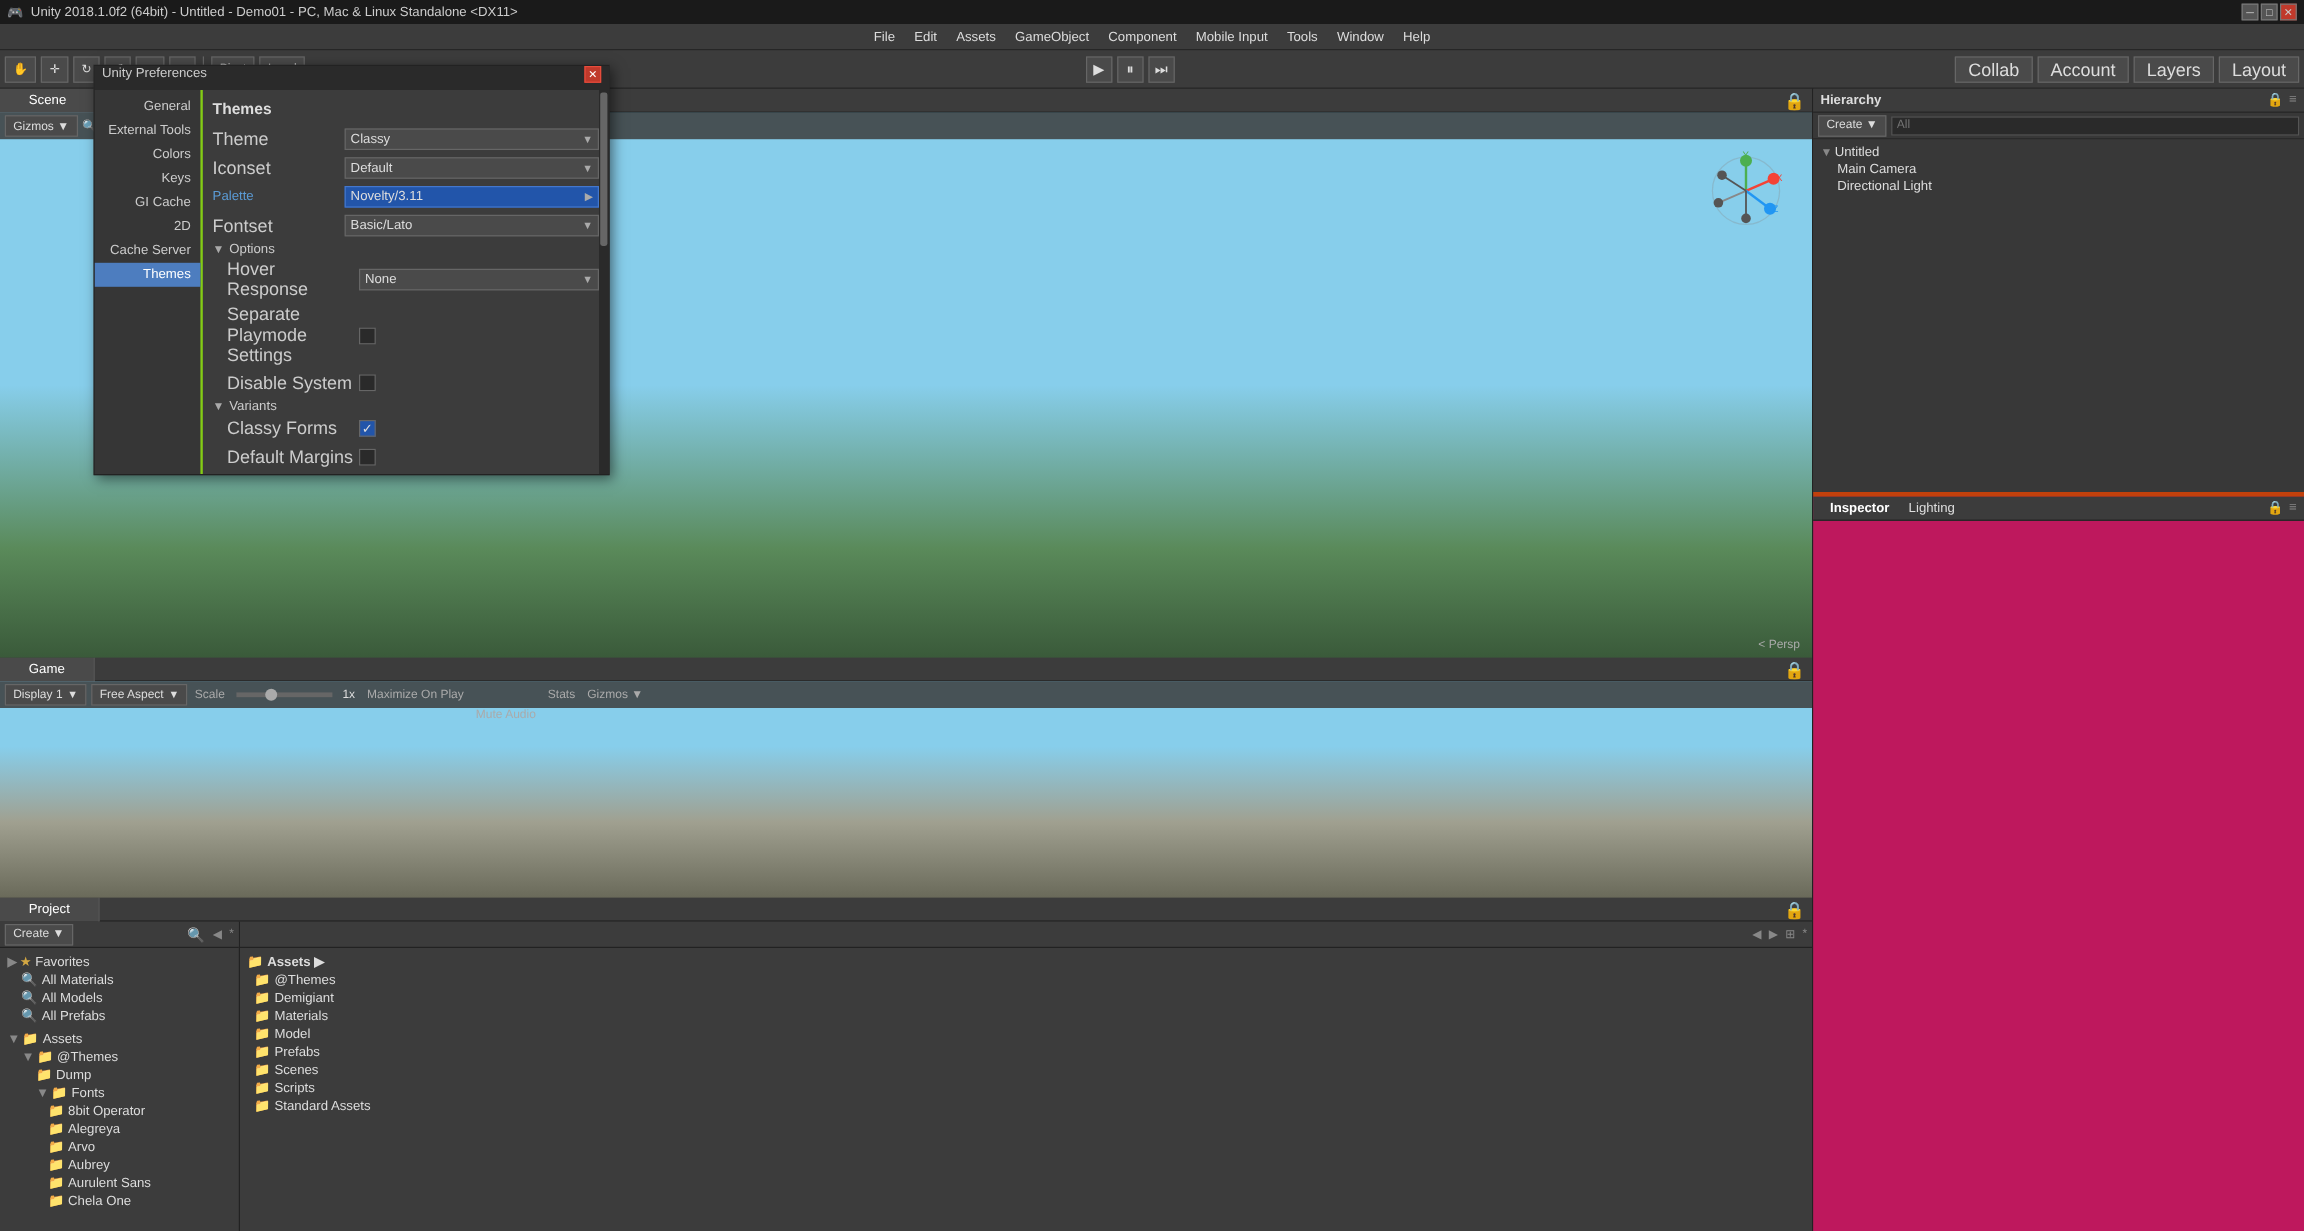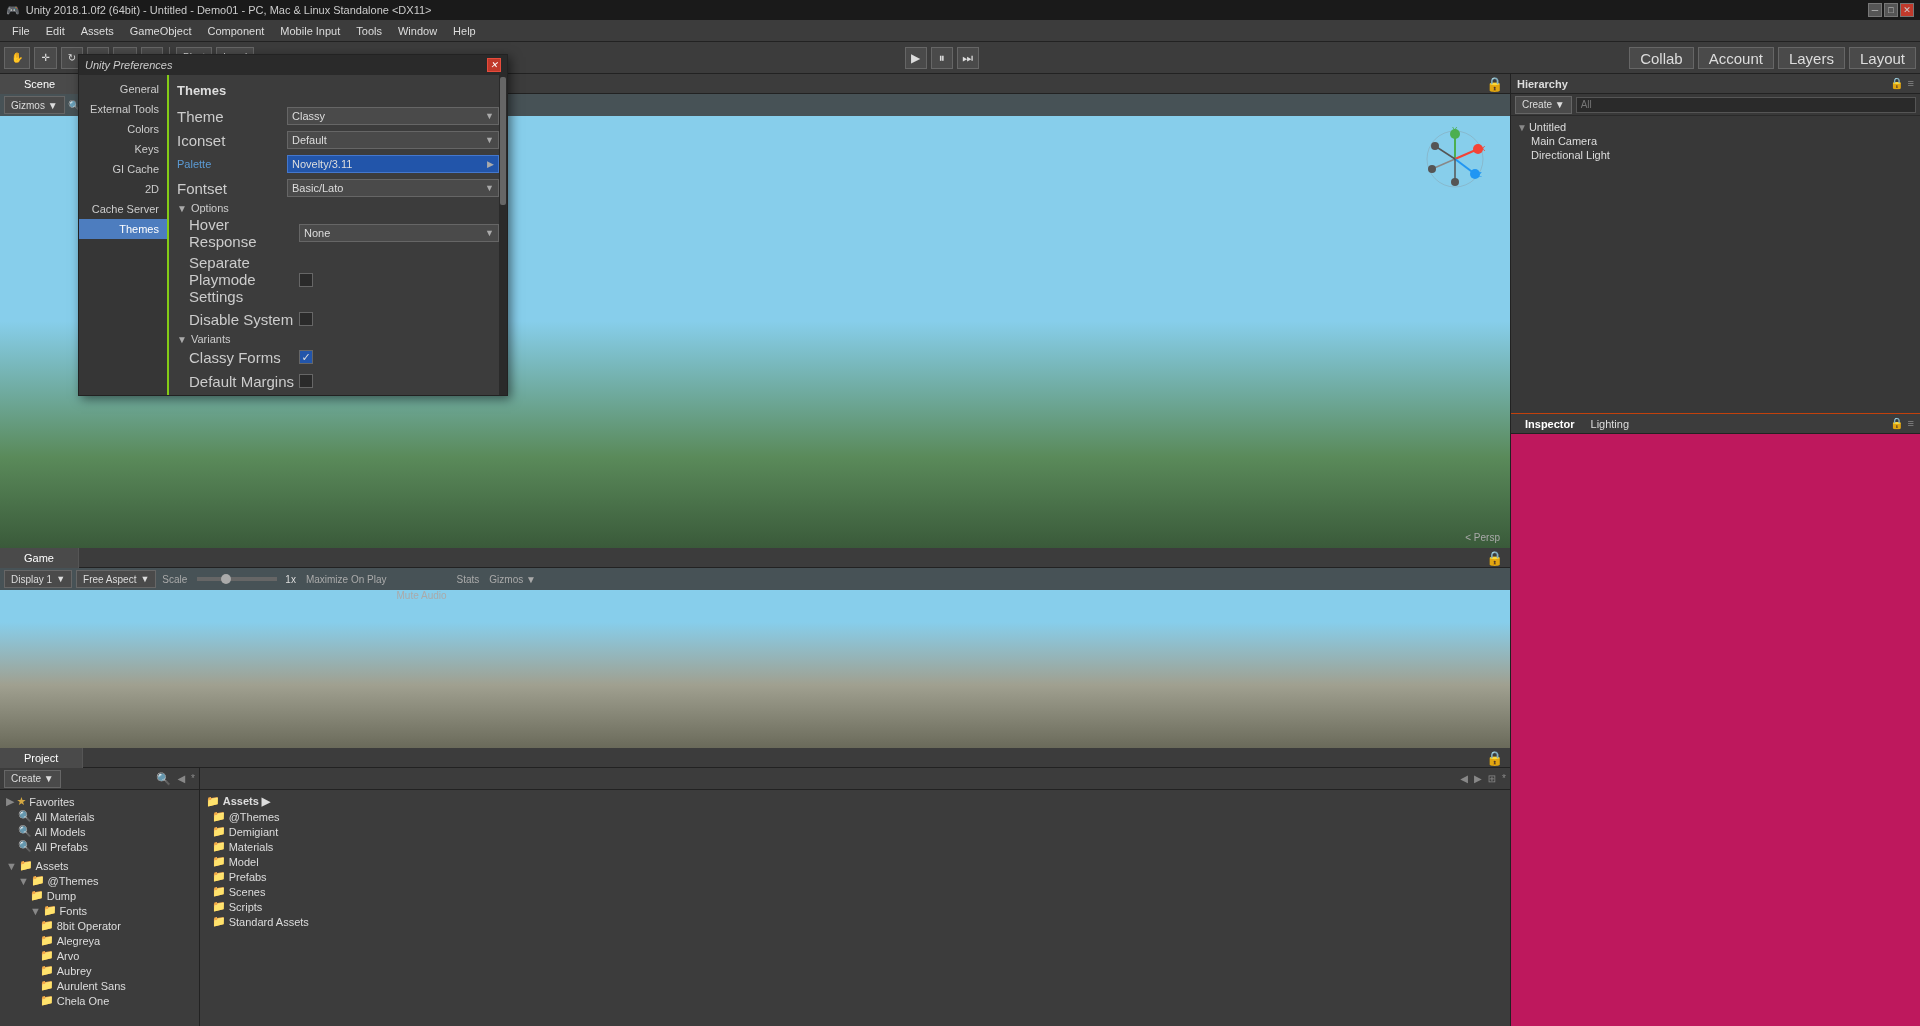--- a/index.html
+++ b/index.html
@@ -32,20 +32,21 @@
     }
 
     
     #menu-bar {
       background: #3c3c3c;
       height: 22px;
       display: flex;
       align-items: center;
       padding: 0 4px;
       border-bottom: 1px solid #222;
+      justify-content: center;
     }
     .menu-item {
       padding: 2px 8px;
       color: #ddd;
       font-size: 11px;
       cursor: pointer;
     }
 
     
     #toolbar {
@@ -206,21 +207,21 @@
       width: 410px;
       border-left: 1px solid #222;
     }
 
     
     #hierarchy-panel {
       background: #383838;
       height: 340px;
       display: flex;
       flex-direction: column;
-      border-bottom: 1px solid #c2410c;
+      border-bottom: 4px solid #c2410c;
     }
     .panel-header {
       background: #3c3c3c;
       height: 20px;
       display: flex;
       align-items: center;
       padding: 0 6px;
       border-bottom: 1px solid #222;
       gap: 6px;
     }
@@ -324,25 +325,24 @@
       border: 1px solid #222;
       box-shadow: 3px 3px 10px rgba(0,0,0,0.5);
       z-index: 100;
       display: flex;
       flex-direction: column;
     }
     #pref-titlebar {
       background: #2a2a2a;
       height: 20px;
       display: flex;
-      align-items: center;
+      align-items: flex-start;
       padding: 0 6px;
       font-size: 11px;
       color: #ccc;
-      font-style: italic;
     }
     #pref-titlebar-title { flex: 1; }
     .pref-close-btn {
       width: 14px; height: 14px;
       background: #c0392b;
       border: 1px solid #e74c3c;
       font-size: 9px; color: #fff;
       display: flex; align-items: center; justify-content: center;
       cursor: pointer;
     }

